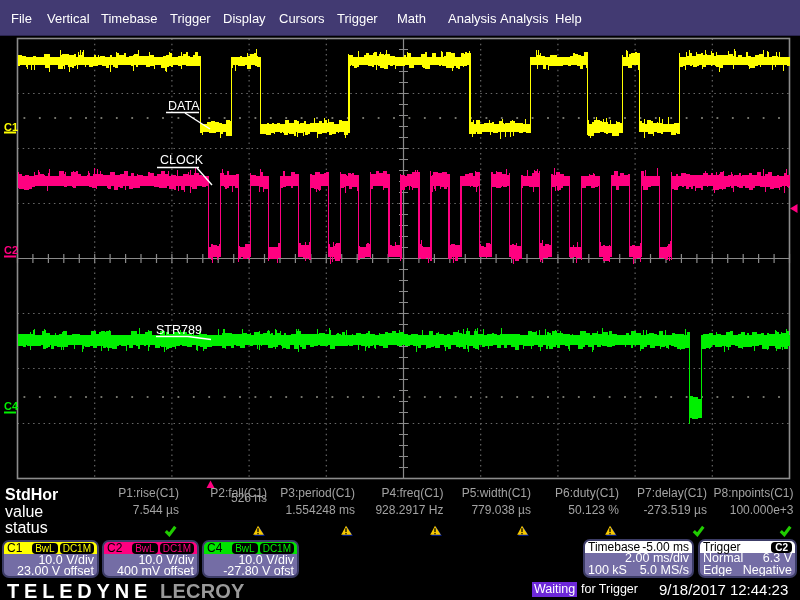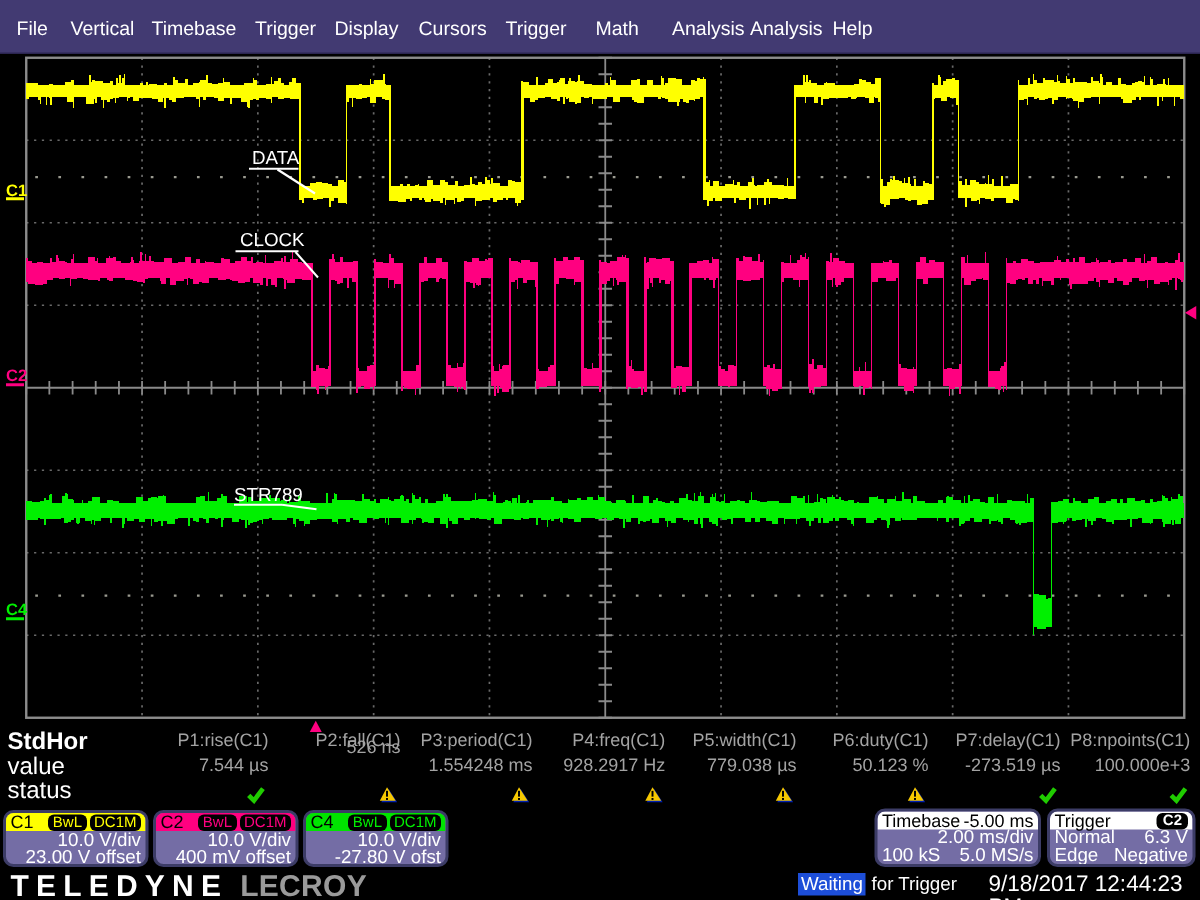--- a/index.html
+++ b/index.html
@@ -171,15 +171,15 @@
       <span>Normal</span>
       <span>6.3 V</span>
     </div>
  <div class="row2">
       <span>Edge</span>
       <span>Negative</span>
     </div>
 </div>
 
 <div style="position:absolute;left:7px;top:580px;font-size:20px;font-weight:bold;color:#fff;letter-spacing:4.8px;white-space:nowrap">TELEDYNE<span style="color:#9a9a9a;letter-spacing:0.2px;margin-left:8px">LECROY</span></div>
-<div class="lbl" style="left:532px;top:582px;background:#1d4ed8;padding:0 2px;height:15px;line-height:15px;font-size:12.5px">Waiting</div>
+<div class="lbl" style="left:532px;top:582px;background:#6d28d9;padding:0 2px;height:15px;line-height:15px;font-size:12.5px">Waiting</div>
 <div class="lbl" style="left:581px;top:582px;line-height:15px;font-size:12.5px">for Trigger</div>
 <div class="lbl" style="left:659px;top:582px;line-height:15px;font-size:15px">9/18/2017 12:44:23 PM</div>
 
 </body></html>

